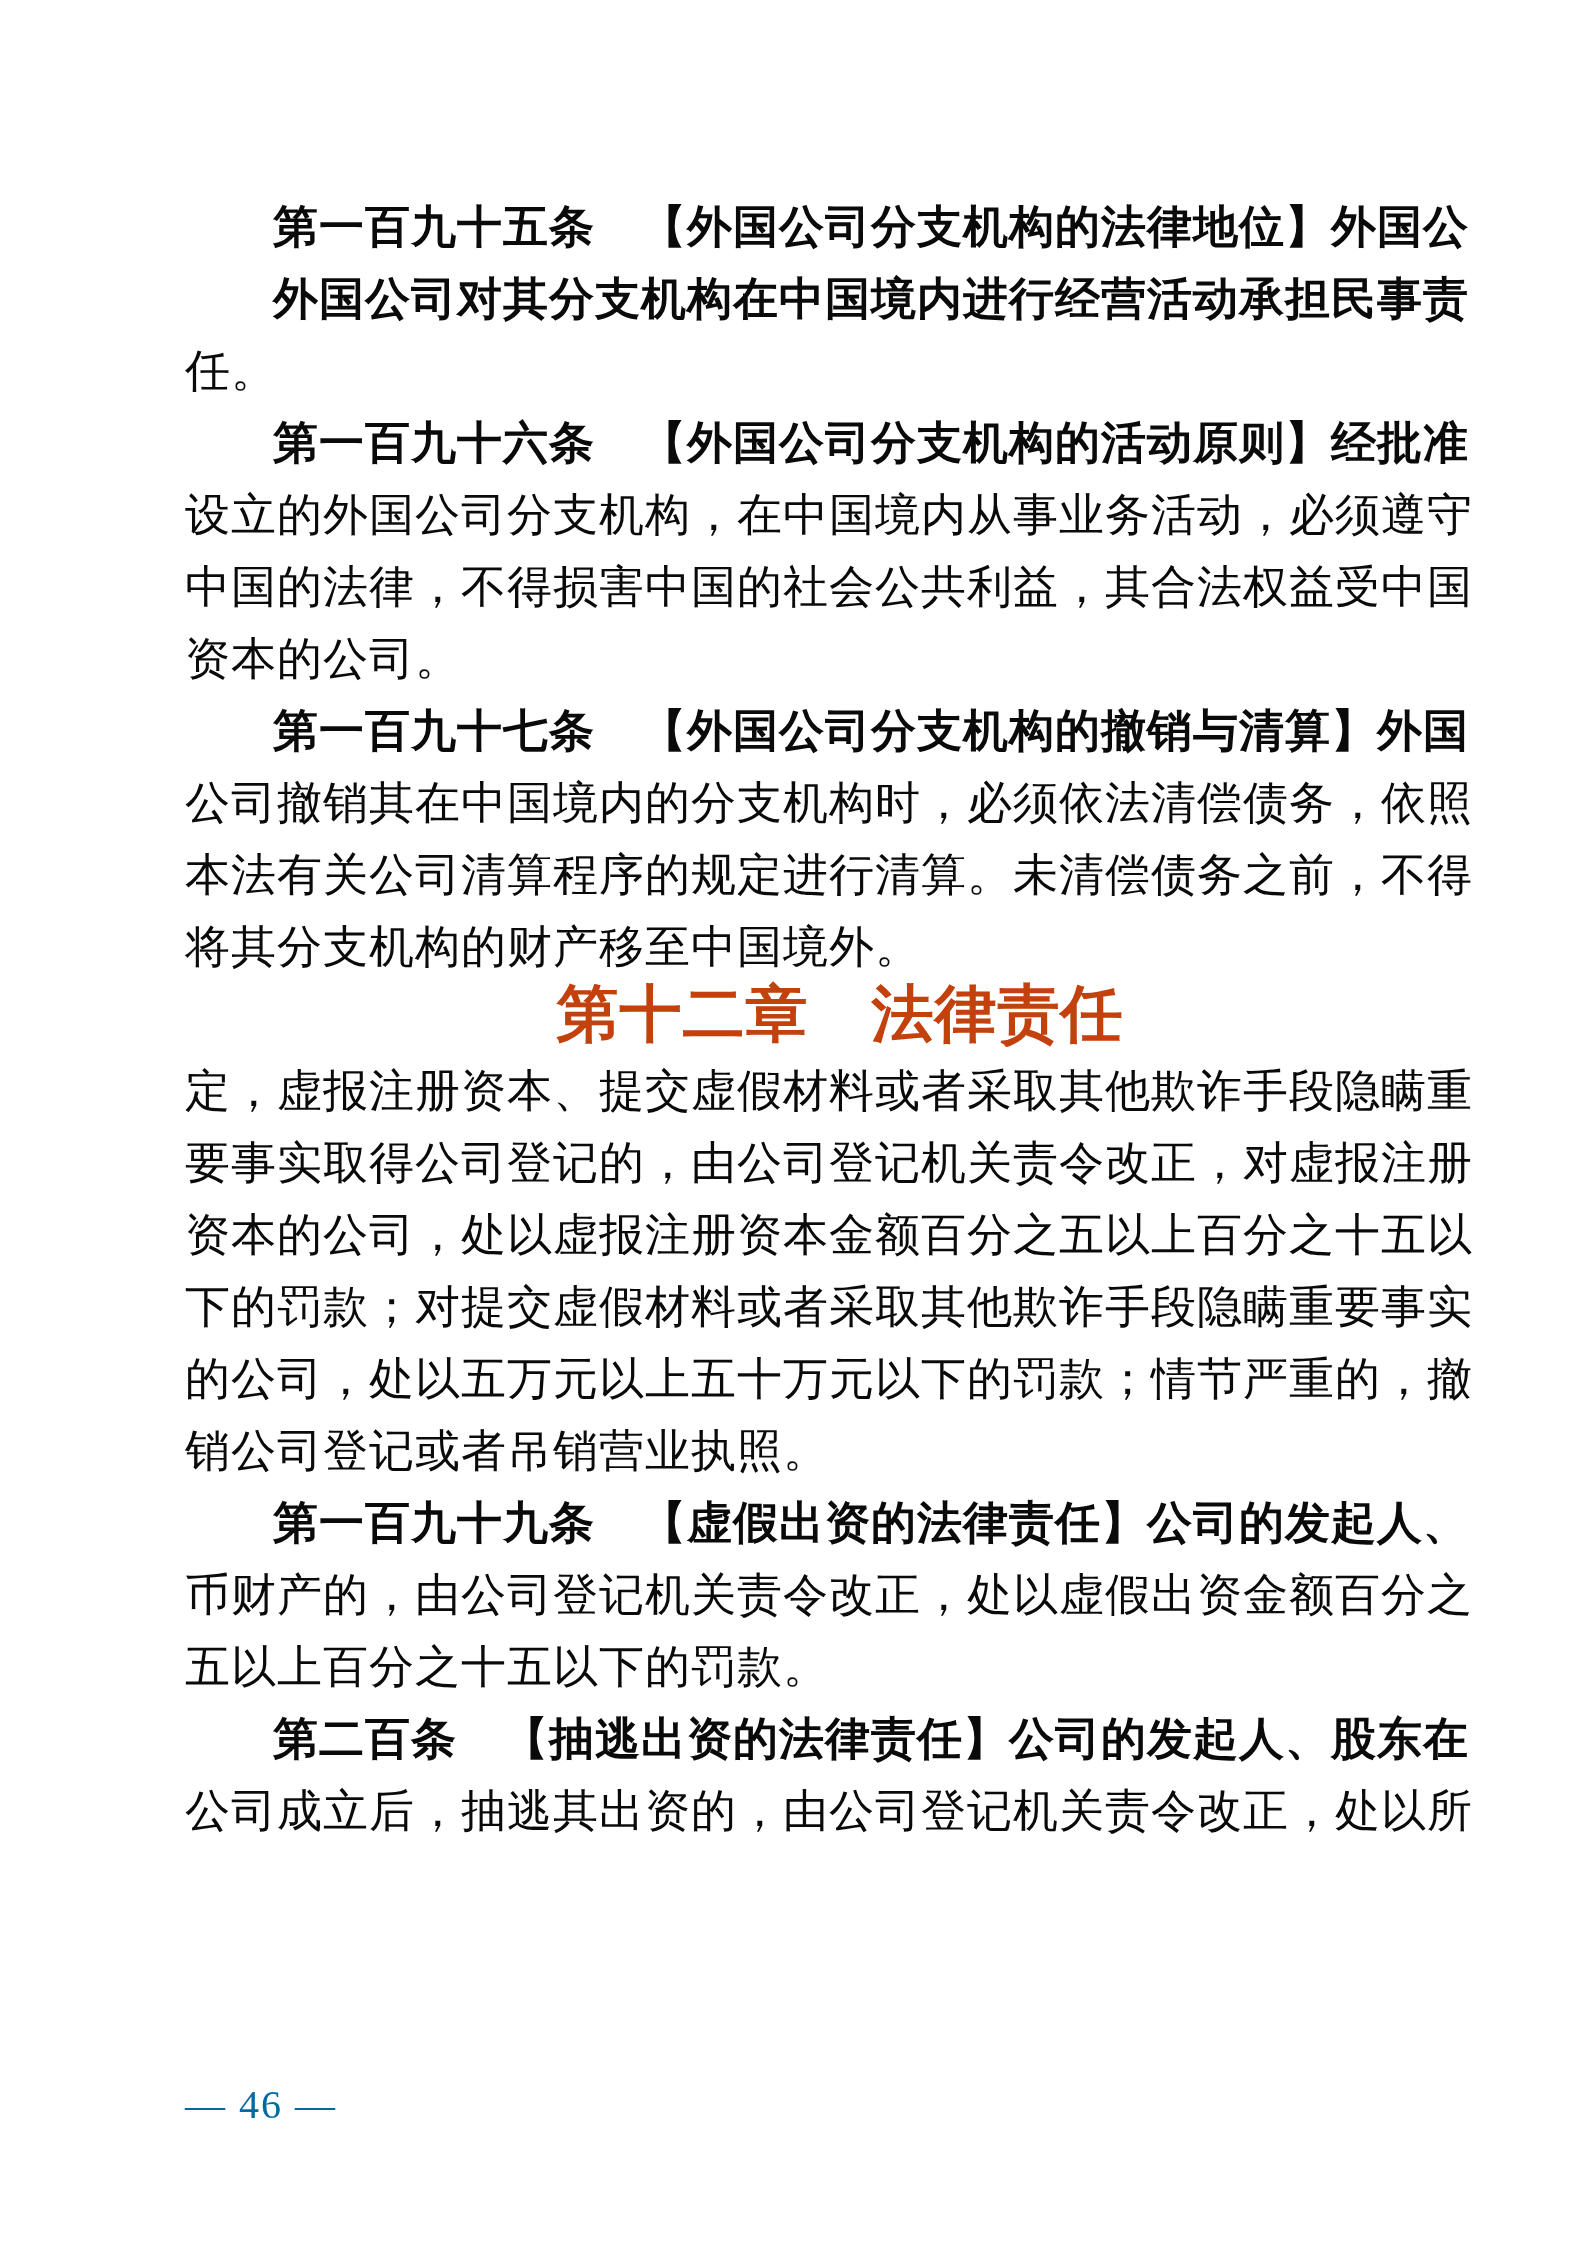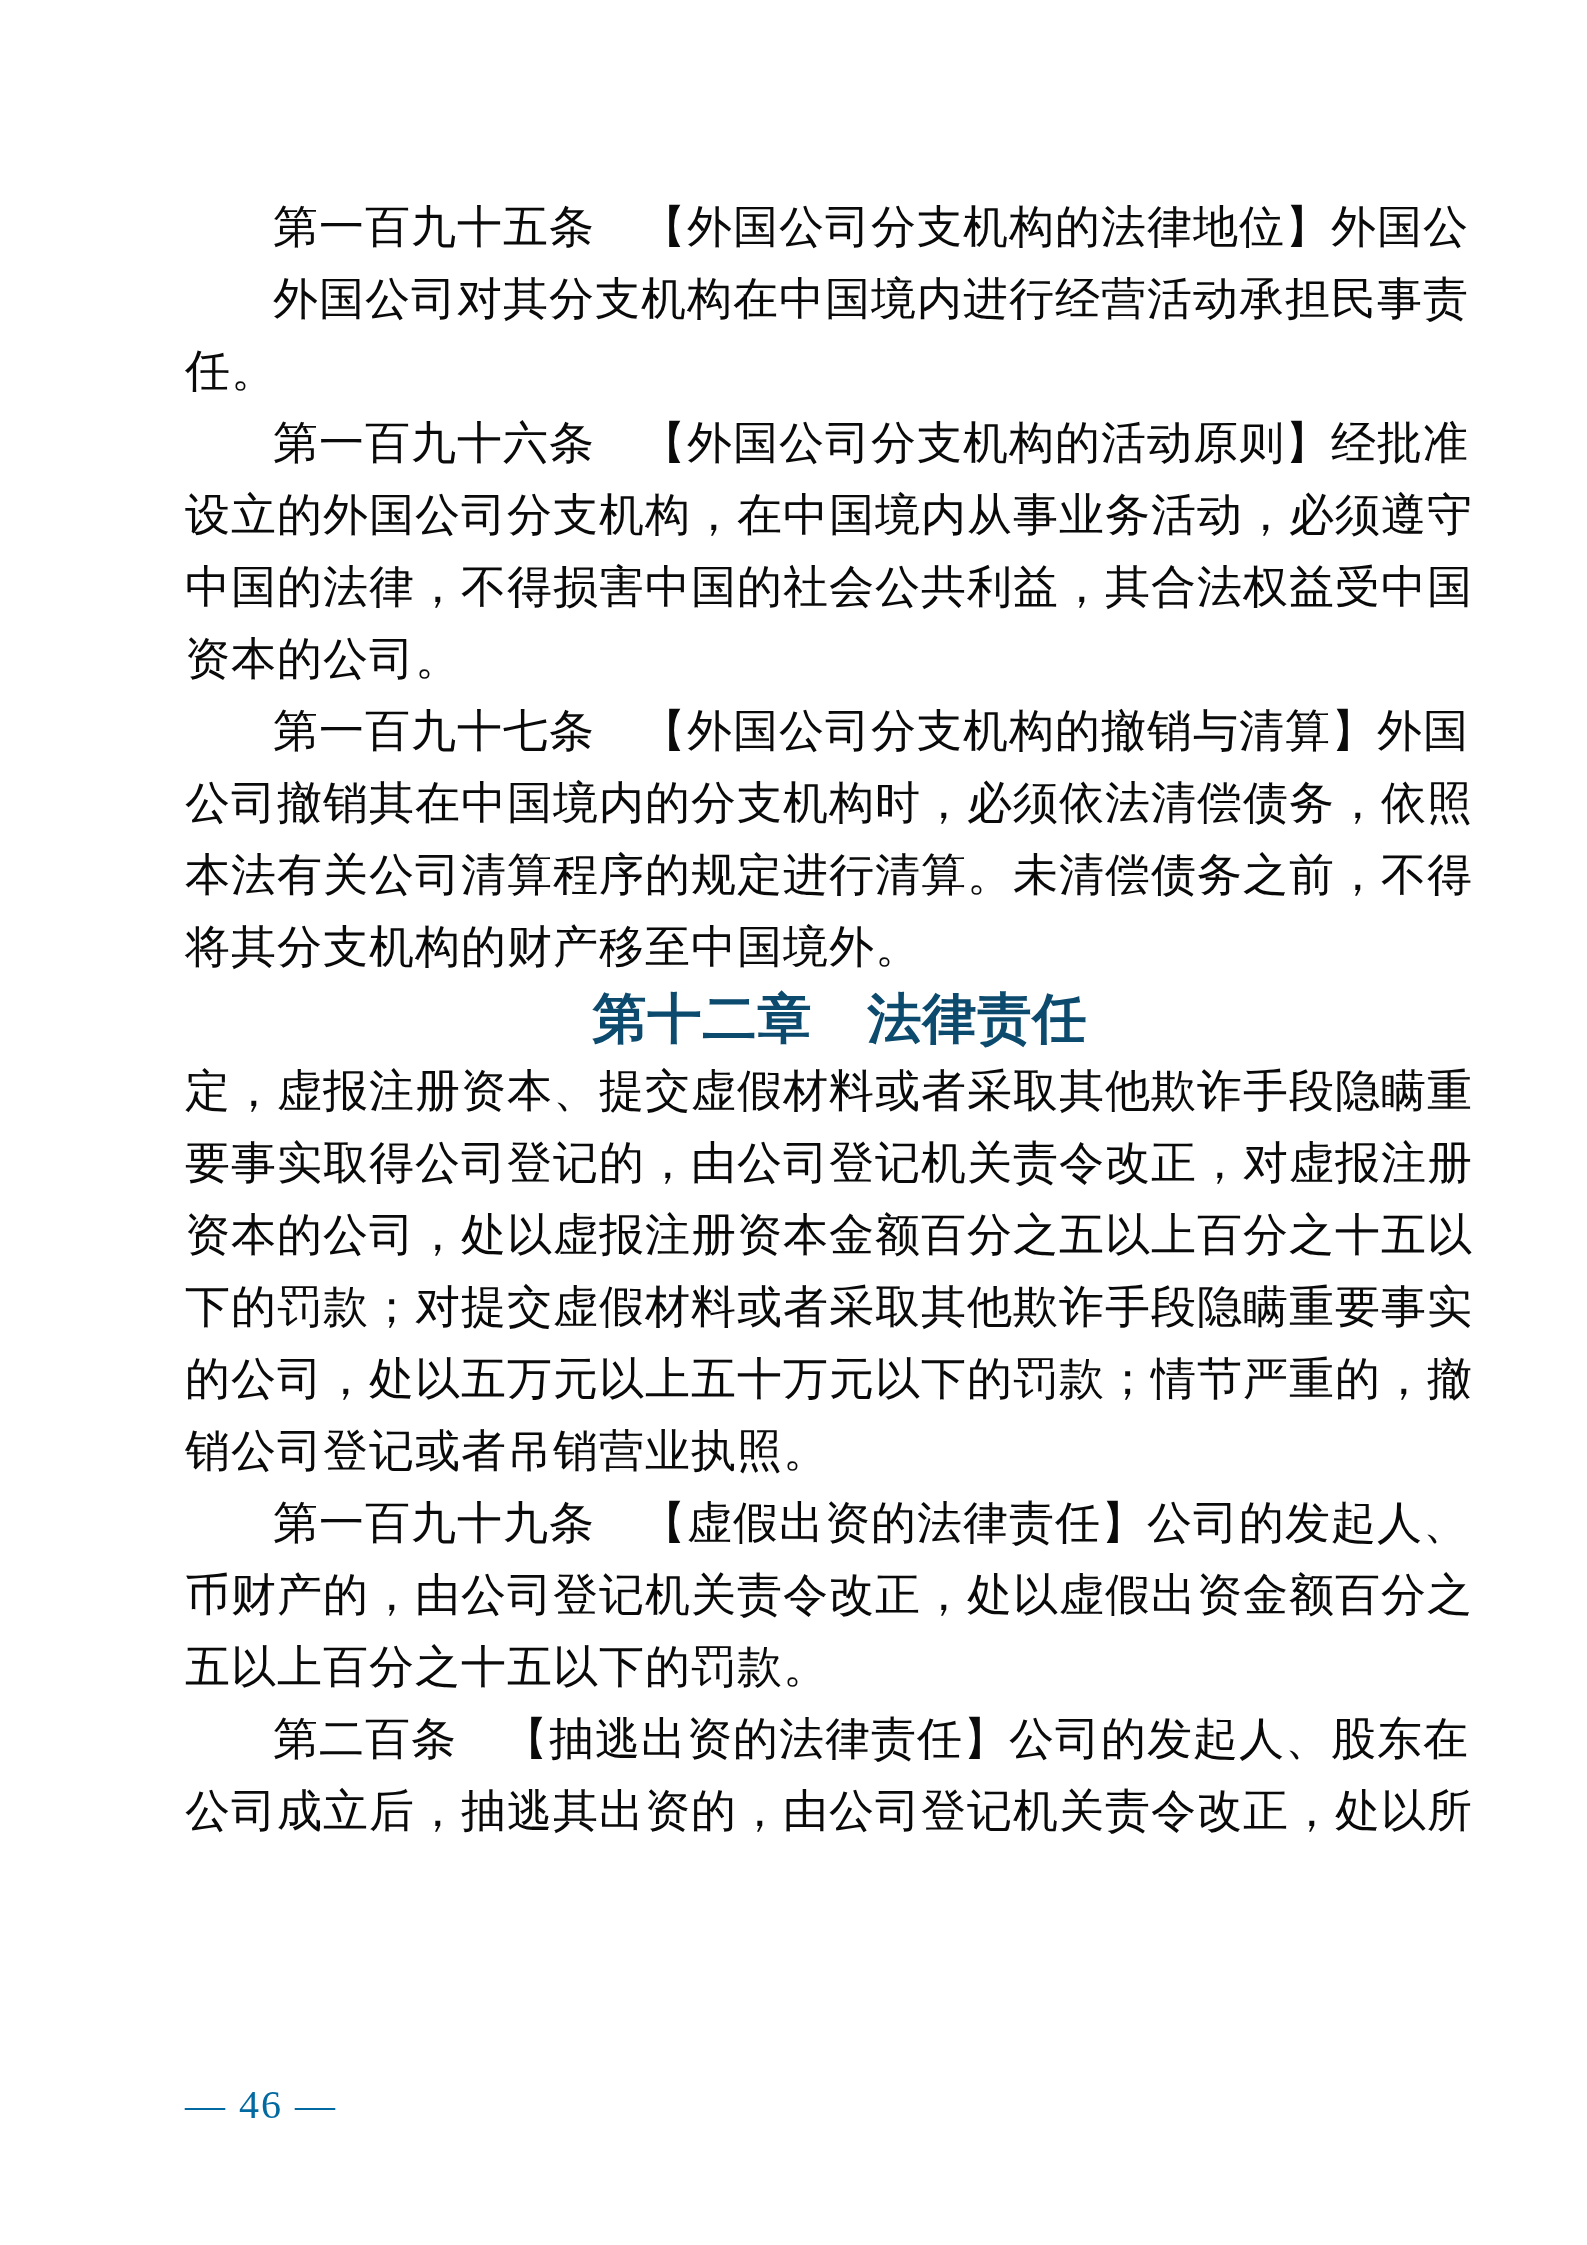--- a/index.html
+++ b/index.html
@@ -28,30 +28,31 @@
   .line {
     font-family: "Liberation Serif", "DejaVu Serif", serif;
     font-size: 45px;
     line-height: 72px;
     letter-spacing: 1px;
     white-space: nowrap;
     color: #0a0a0a;
   }
   .line.first {
     text-indent: 88px;
+    font-weight: bold;
   }
   .chapter-heading {
-    font-family: Liberation Serif, serif;
+    font-family: Liberation Mono, monospace;
     font-weight: 700;
-    font-size: 54px;
+    font-size: 62px;
     line-height: 72px;
     text-align: center;
     margin: 0;
     letter-spacing: 1px;
-    color: #0c4a6e;
+    color: #c2410c;
   }
   .footer {
     position: absolute;
     left: 185px;
     top: 2083px;
     font-family: "Liberation Serif", "DejaVu Serif", serif;
     font-size: 40px;
     line-height: 44px;
     letter-spacing: 2px;
     color: #0369a1;

